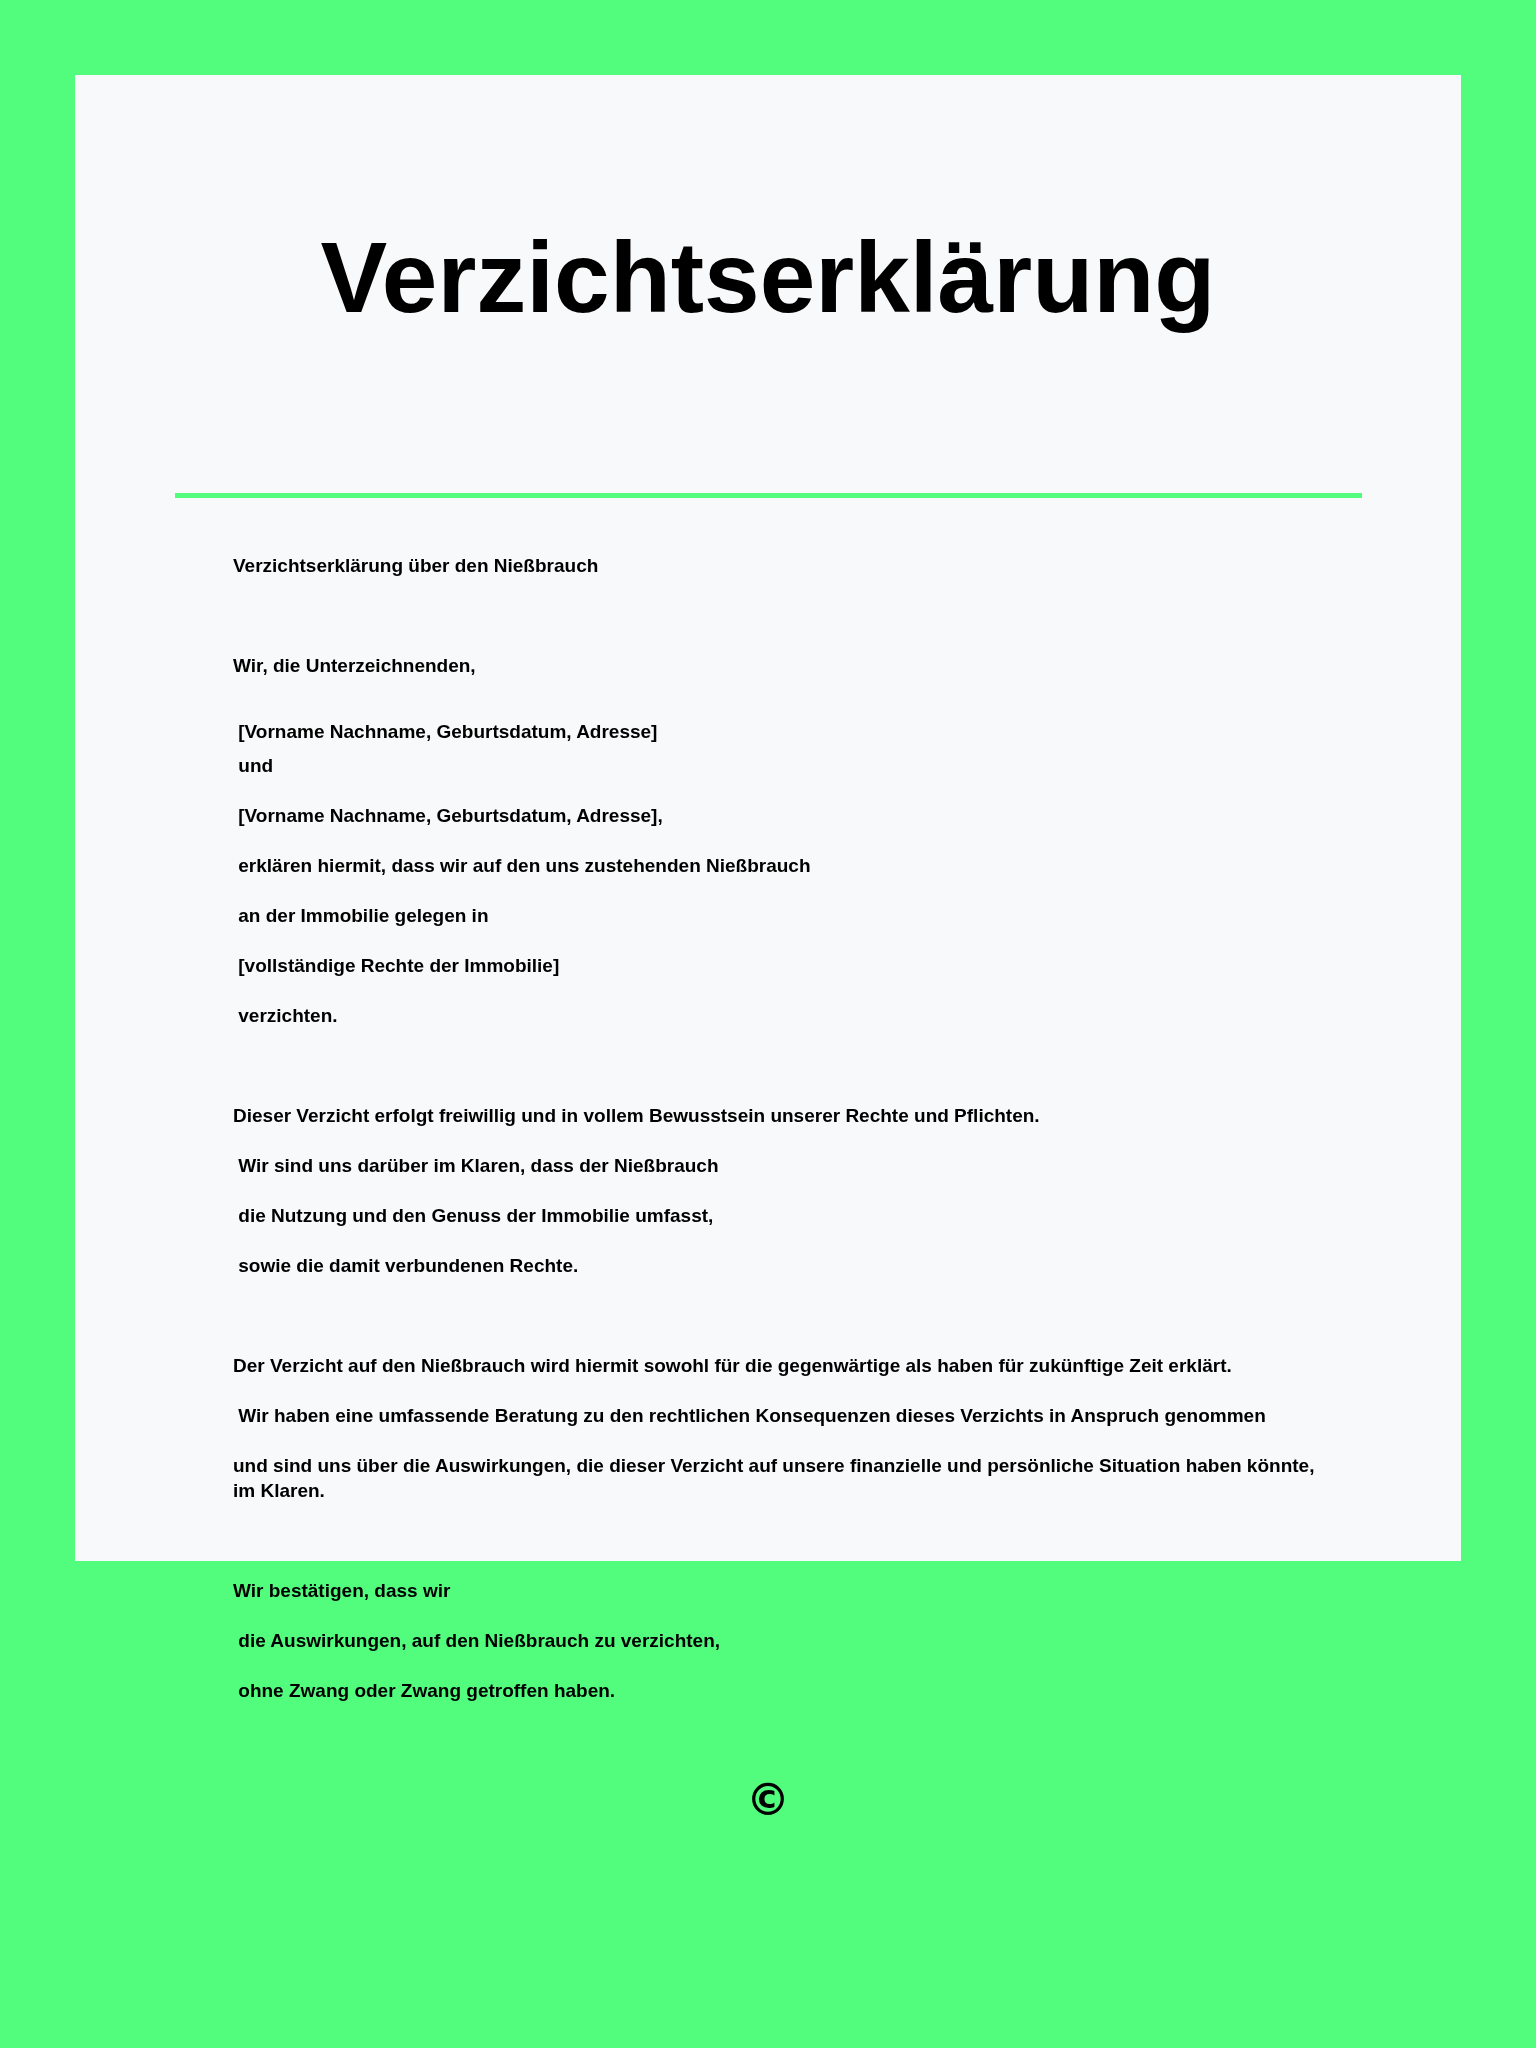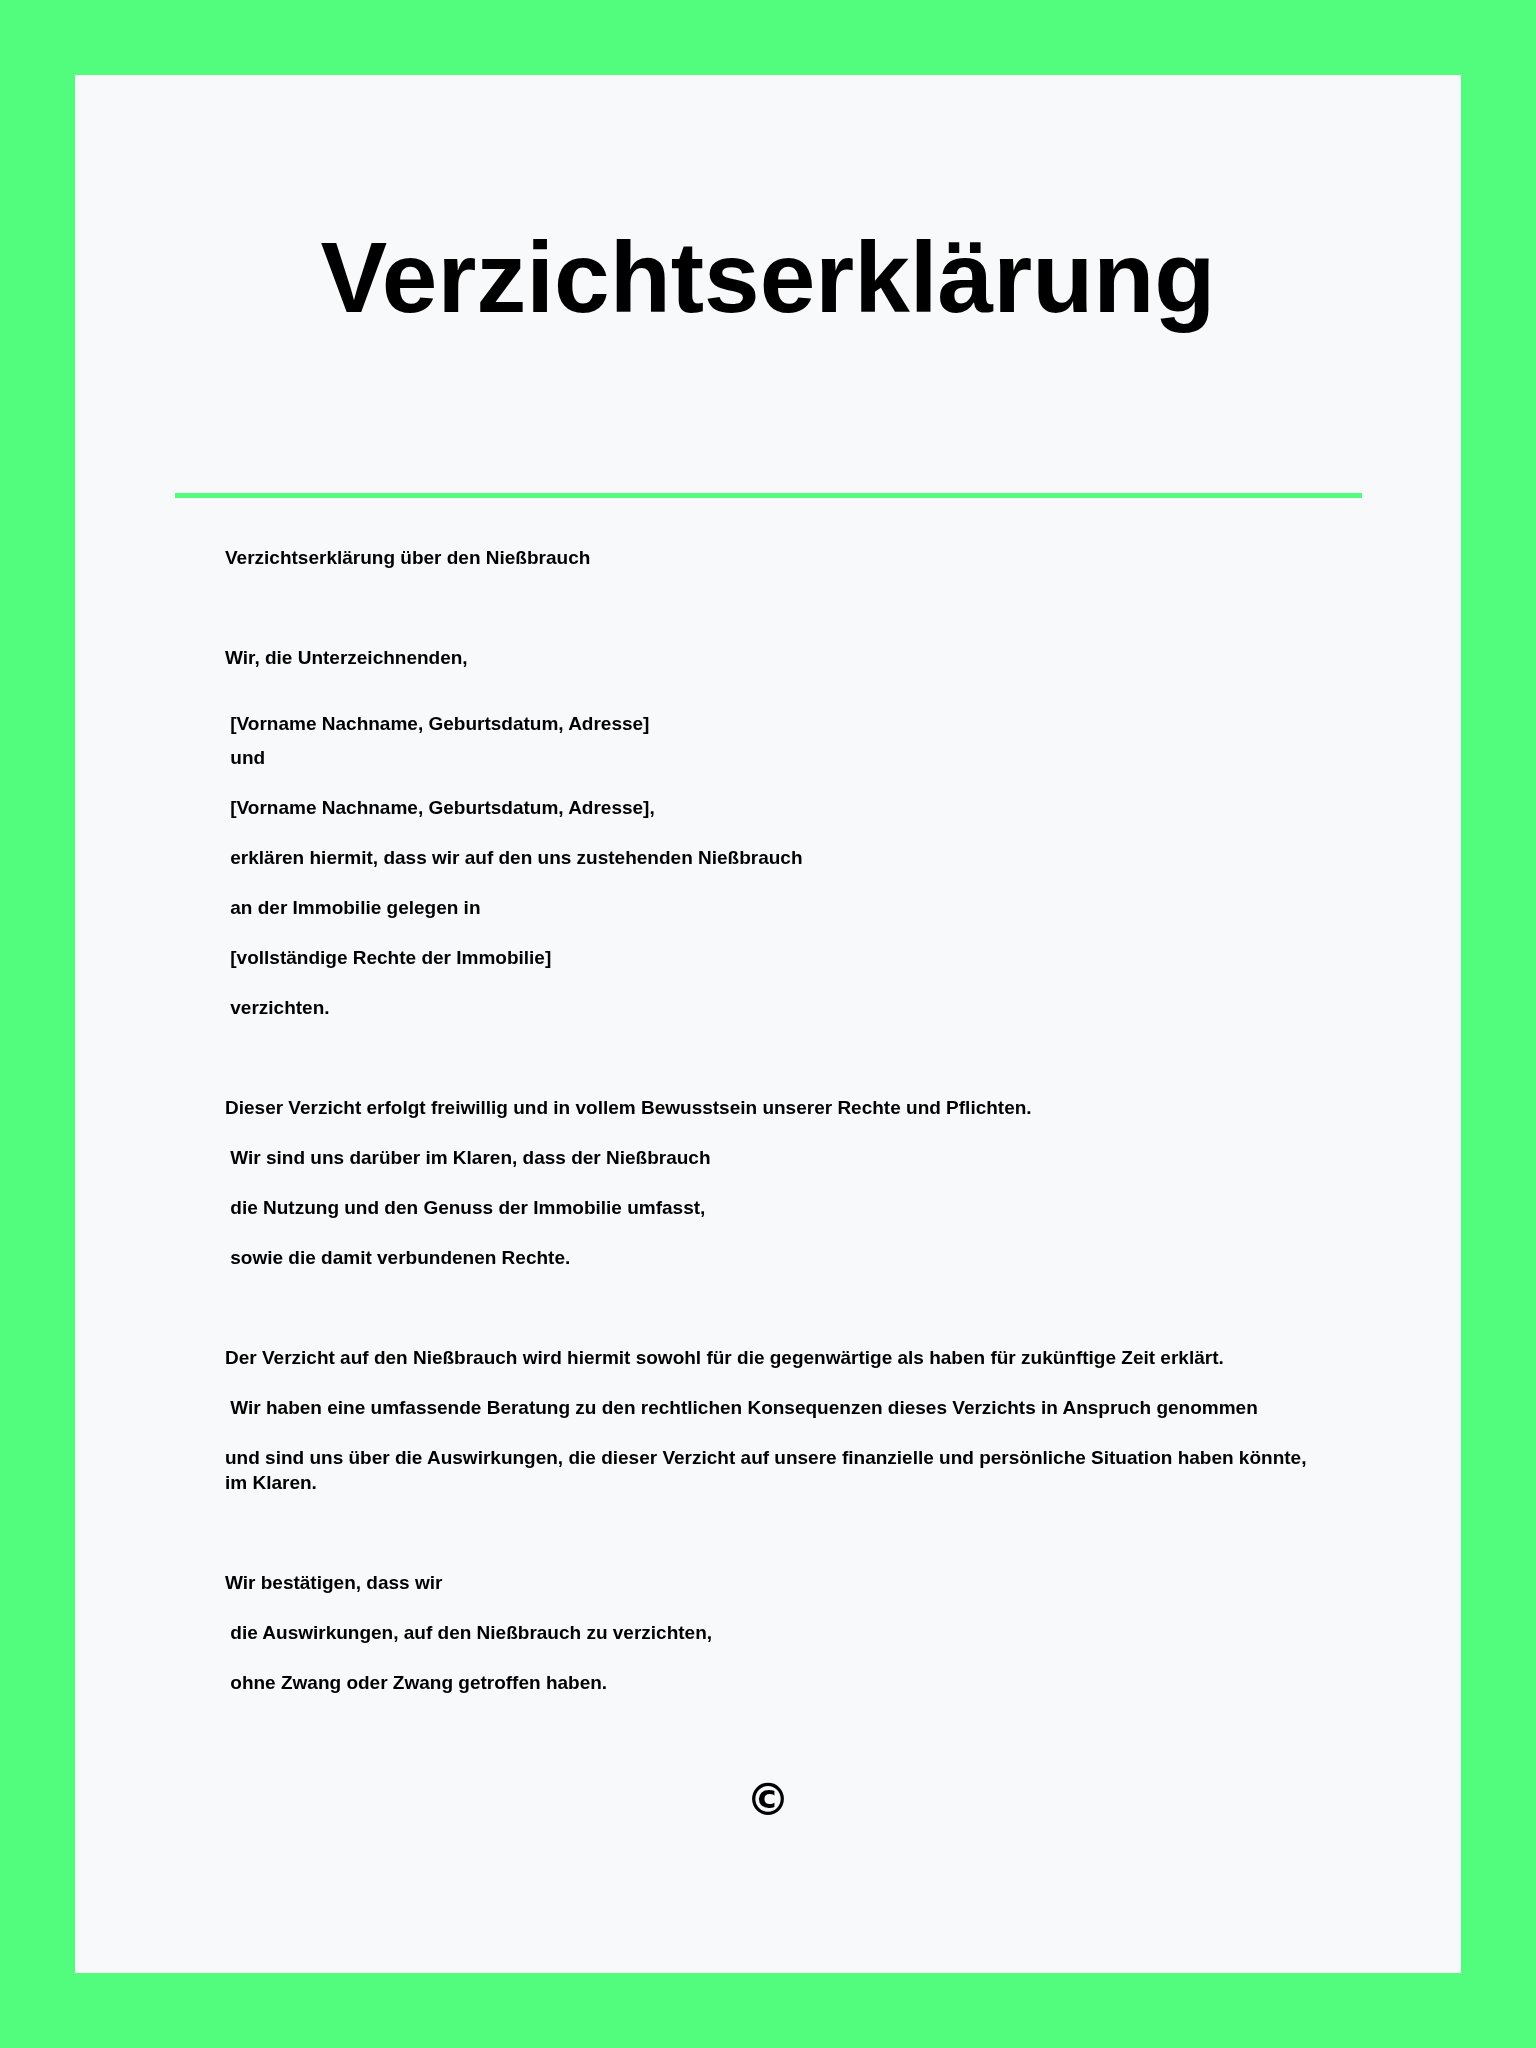--- a/index.html
+++ b/index.html
@@ -13,21 +13,21 @@
       position: relative;
       overflow: hidden;
       font-family: "Liberation Sans", sans-serif;
       color: #000000;
     }
     .page {
       position: absolute;
       left: 75px;
       top: 75px;
       width: 1386px;
-      height: 1898px;
+      height: 1486px;
       background: #F8F9FA;
     }
     .title {
       position: absolute;
       left: 0;
       top: 142px;
       width: 1386px;
       margin: 0;
       text-align: center;
       font-family: "Liberation Sans", sans-serif;
@@ -57,21 +57,21 @@
       font-family: "Liberation Sans", sans-serif;
       font-weight: bold;
       font-size: 19px;
       line-height: 25px;
       color: #000000;
     }
     .line {
       position: absolute;
       left: 0;
       width: 1088px;
-      margin: 0;
+      margin: 8px;
       white-space: pre-wrap;
     }
     .copyright {
       position: absolute;
       left: 0;
       width: 1386px;
       top: 1700px;
       text-align: center;
       font-family: "DejaVu Sans", sans-serif;
       font-weight: bold;

